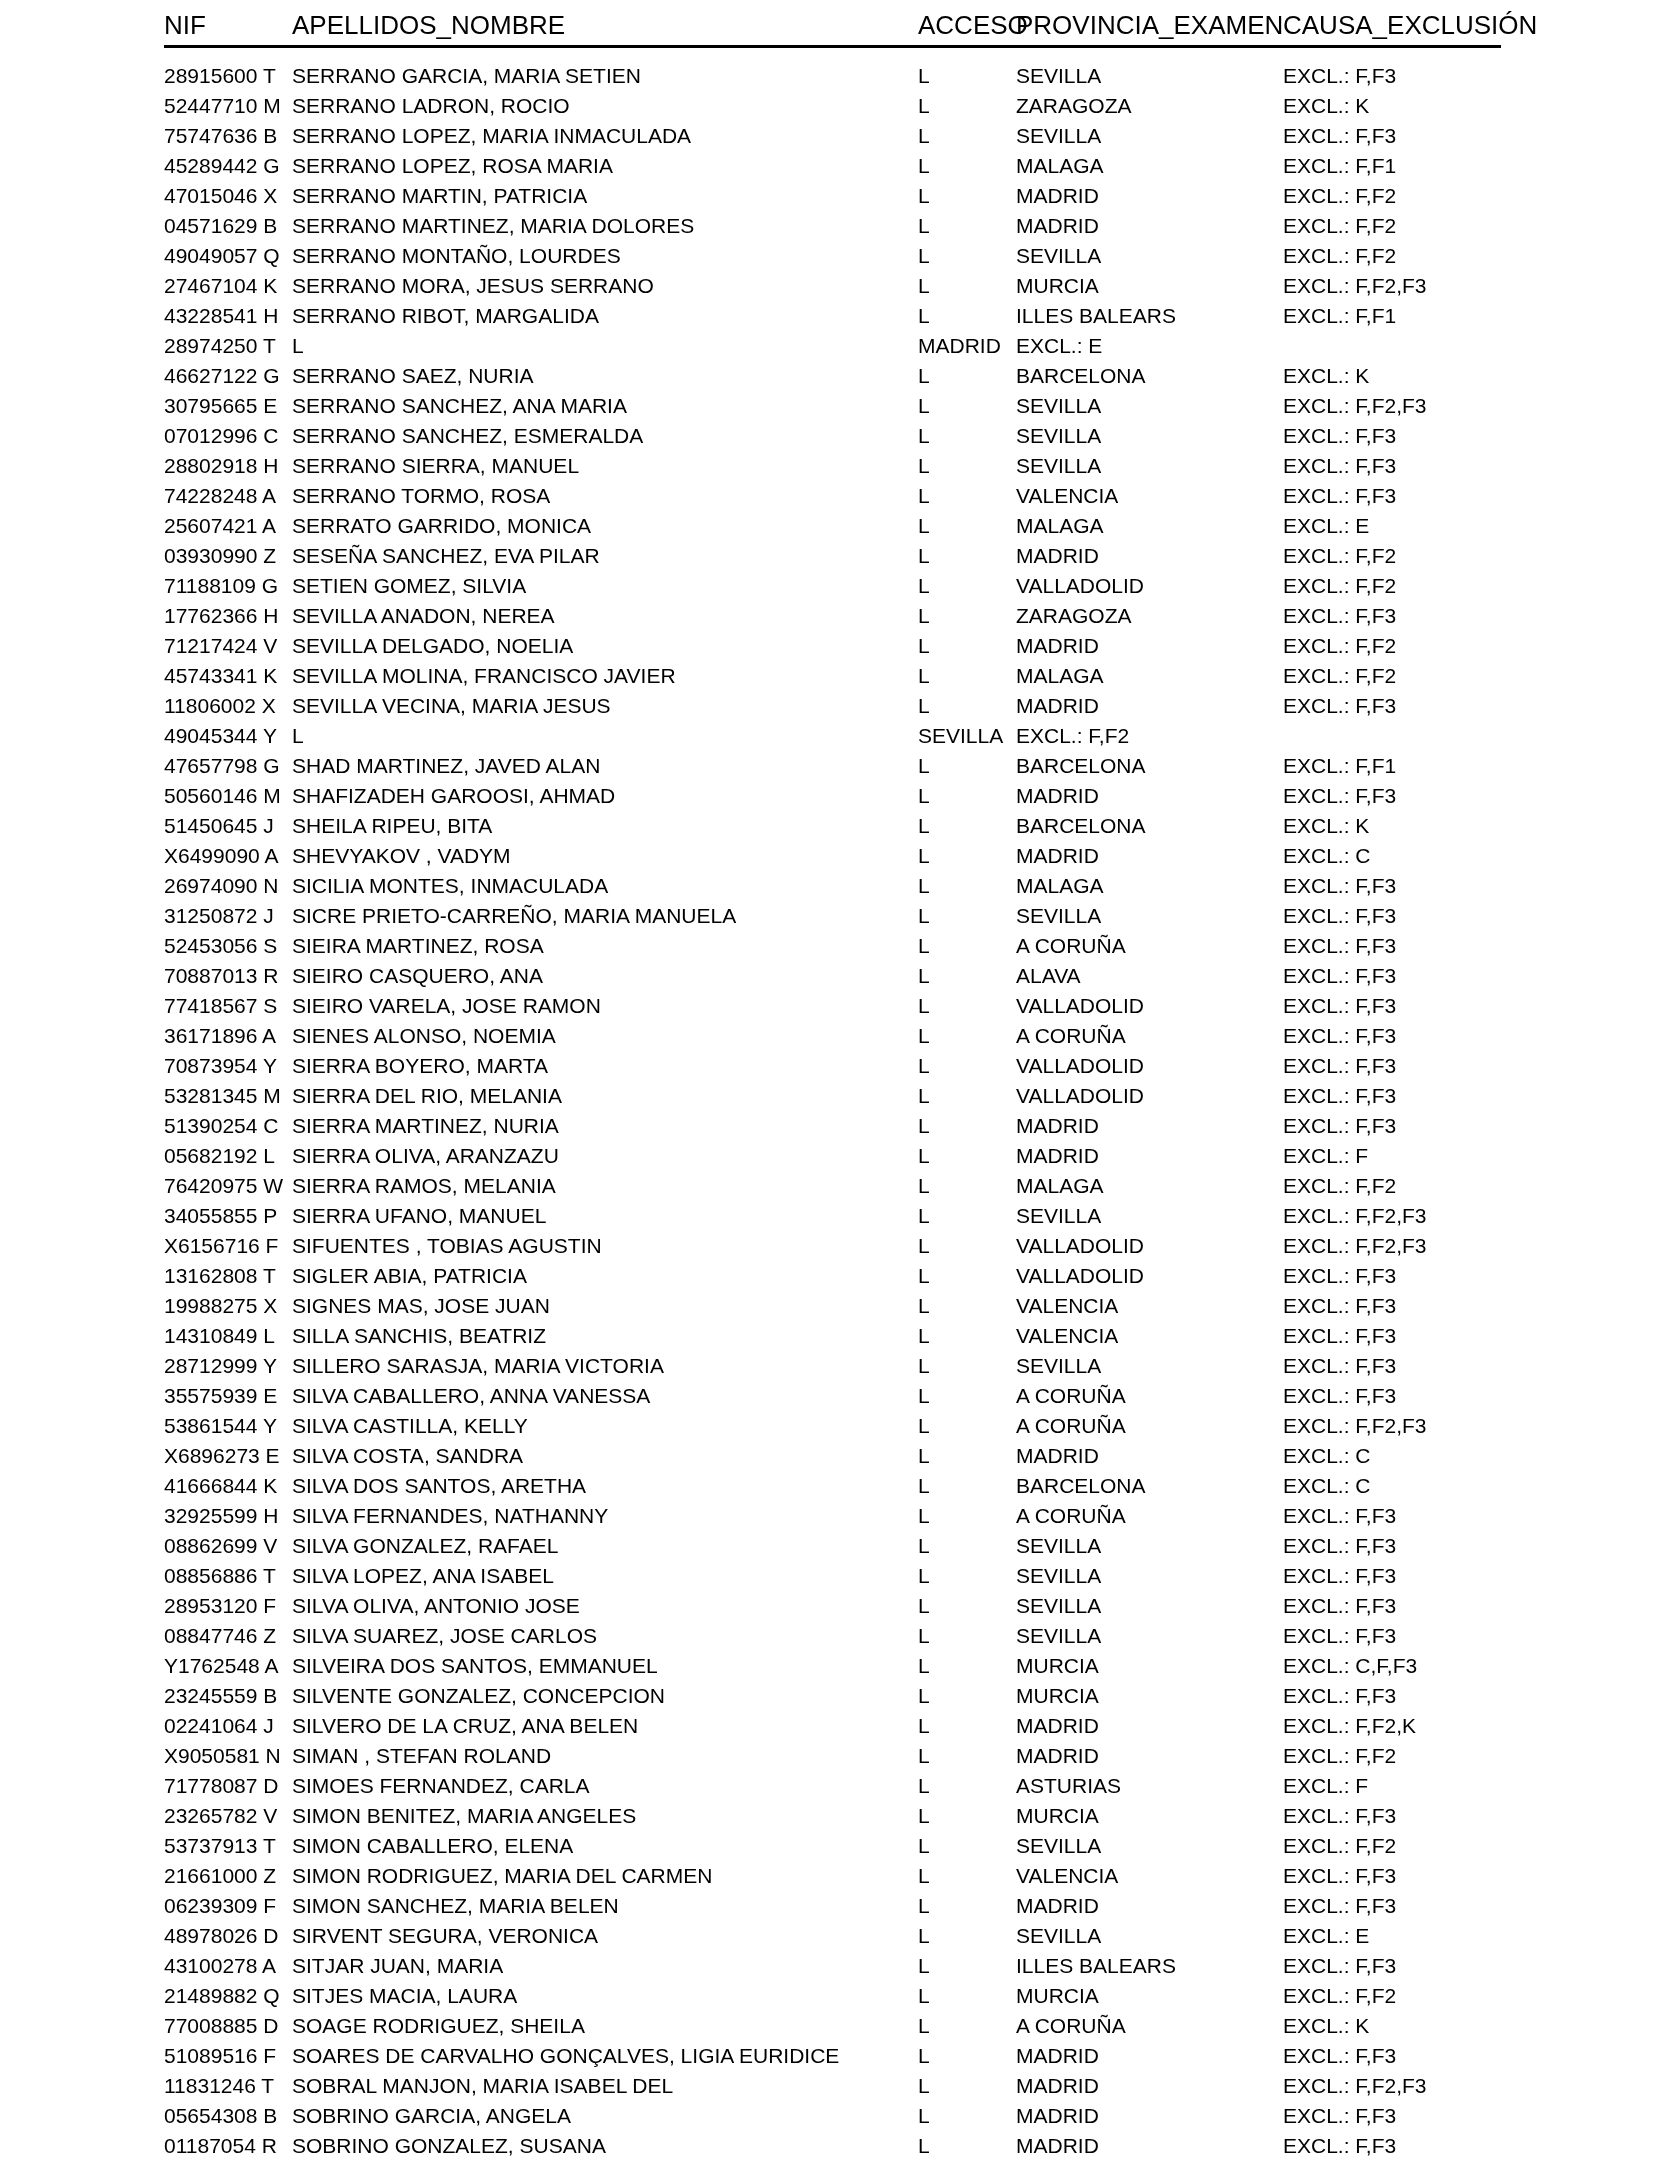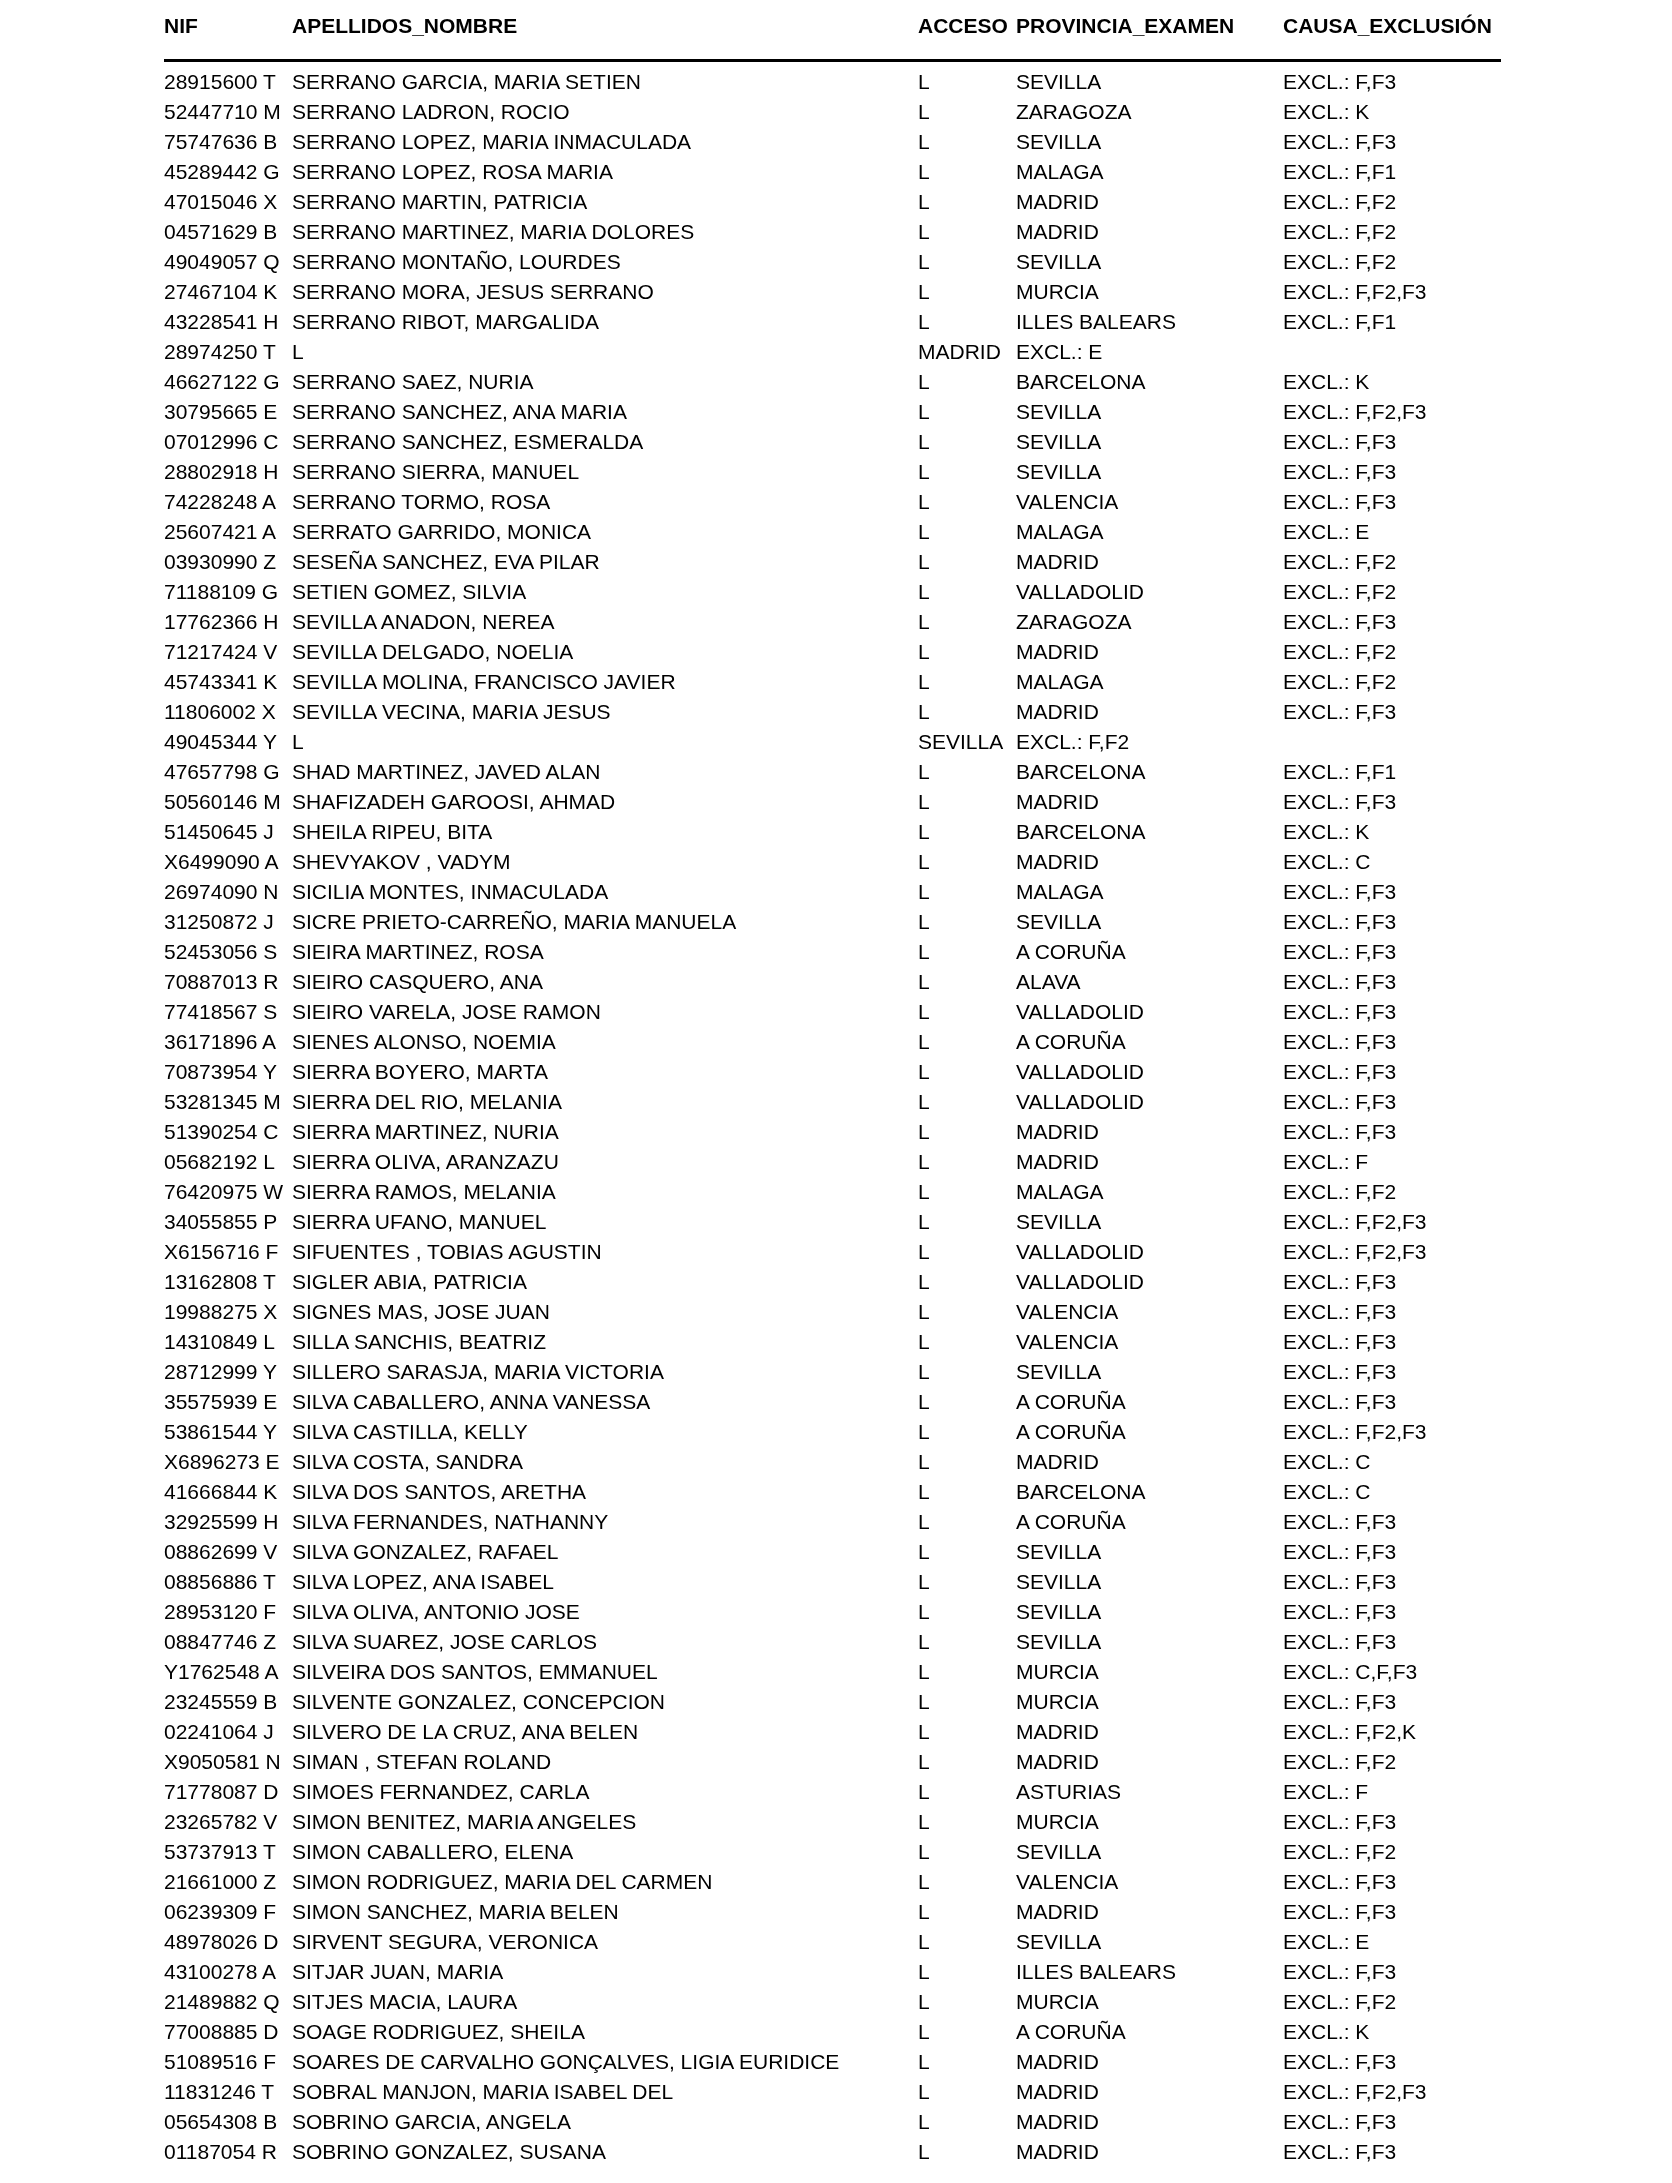--- a/index.html
+++ b/index.html
@@ -20,28 +20,28 @@
   }
   .tbl {
     width: 1337px;
   }
   .grid-row {
     display: grid;
     grid-template-columns: 128px 626px 98px 267px 219px;
     align-items: baseline;
   }
   .header-row {
-    font-weight: bold;
-    font-size: 21px;
+    font-weight: normal;
+    font-size: 26px;
     line-height: 25px;
-    padding-bottom: 21px;
+    padding-bottom: 7px;
     border-bottom: 3.9px solid #000000;
   }
   .tbody {
-    padding-top: 5px;
+    padding-top: 13px;
   }
   .body-row {
     font-size: 21px;
     height: 30px;
     line-height: 30px;
   }
   .cell {
     white-space: nowrap;
     overflow: visible;
   }

